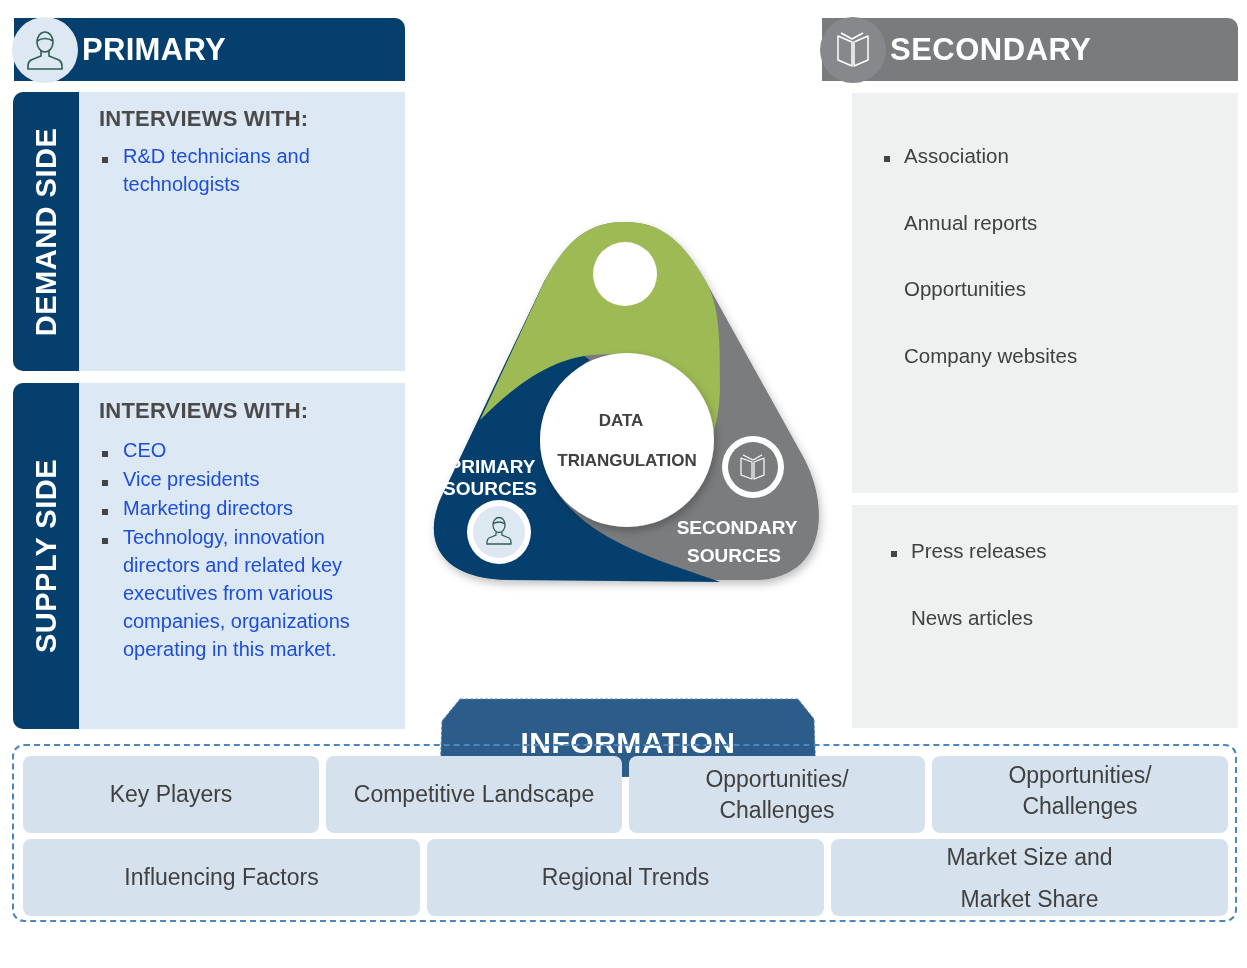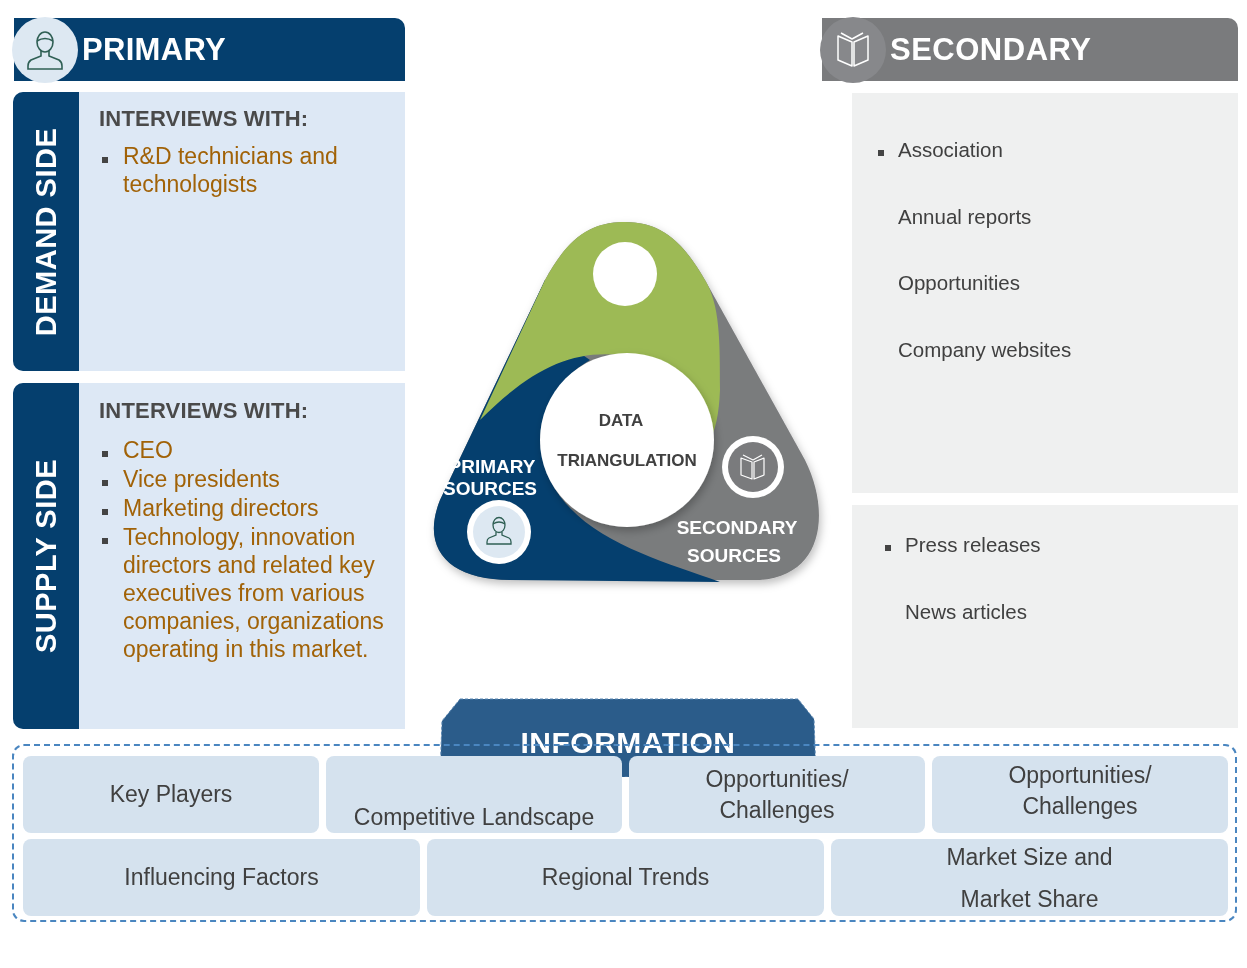--- a/index.html
+++ b/index.html
@@ -26,26 +26,26 @@
                     font-size: 31px; letter-spacing: 0.5px; }
 
   
   .side-panel { left: 13px; width: 392px; background: #dde8f5; border-radius: 10px 0 0 10px; overflow: hidden; }
   .side-panel .tab { position: absolute; left: 0; top: 0; bottom: 0; width: 66px; background: #053f6e; }
   .side-panel .tab span { position: absolute; left: 50%; top: 50%; transform: translate(-50%,-50%) rotate(-90deg);
                     white-space: nowrap; color: #fff; font-weight: bold; font-size: 29px; letter-spacing: 0.5px; }
   .side-panel .content { position: absolute; left: 86px; top: 14px; right: 4px; }
   .side-panel h3 { margin: 0 0 10px 0; font-size: 22px; font-weight: bold; color: #4a4a4a; letter-spacing: 0.2px; }
   .side-panel ul { list-style: none; margin: 0; padding: 0; }
-  .side-panel li { position: relative; padding-left: 24px; font-size: 23px; line-height: 28px; color: #a16207; }
+  .side-panel li { position: relative; padding-left: 24px; font-size: 20px; line-height: 28px; color: #1d4ed8; }
   .side-panel li::before { content: ""; position: absolute; left: 3px; top: 15px; width: 6px; height: 6px; background: #444; }
 
   
   .sec-panel { background: #eff0f0; left: 852px; width: 386px; }
-  .sec-panel ul { list-style: none; margin: 0; padding: 0; position: absolute; }
+  .sec-panel ul { list-style: none; margin: 6px; padding: 0; position: absolute; }
   .sec-panel li { position: relative; font-size: 20.5px; color: #404040; height: 66.5px; }
   .sec-panel li.bullet::before { content: ""; position: absolute; left: -20px; top: 12px; width: 6px; height: 6px; background: #444; }
 
   
   .tri { left: 420px; top: 210px; }
 
   
   .info-tab { left: 440px; top: 697px; width: 376px; height: 80px; }
   .info-tab .label { position: absolute; left: 0; right: 0; top: 29px; text-align: center; color: #fff;
                     font-weight: bold; font-size: 30px; letter-spacing: 0.5px; }
@@ -176,21 +176,21 @@
   <svg width="376" height="80" viewBox="0 0 376 80" style="position:absolute;left:0;top:0;">
     <path d="M20 2 L358 2 L374 22 L376 80 L0 80 L2 24 Z" fill="#2b5c8a" stroke="#5a87b3" stroke-width="1" stroke-dasharray="3 2"></path>
   </svg>
   <div class="label">INFORMATION</div>
 </div>
 
 <div class="abs info-box">
   <div class="cell" style="left:9px;top:10px;width:296px;height:77px;">
     <span>Key Players</span>
   </div>
-  <div class="cell" style="left:312px;top:10px;width:296px;height:77px;box-sizing:border-box;align-items:flex-end;">
+  <div class="cell" style="left:312px;top:10px;width:296px;height:77px;box-sizing:border-box;">
     <span>Competitive Landscape</span>
   </div>
   <div class="cell" style="left:615px;top:10px;width:296px;height:77px;">
     <span style="width:170px;">Opportunities/ Challenges</span>
   </div>
   <div class="cell" style="left:918px;top:10px;width:296px;height:77px;padding-bottom:8px;box-sizing:border-box;">
     <span style="width:170px;">Opportunities/ Challenges</span>
   </div>
   <div class="cell" style="left:9px;top:93px;width:397px;height:77px;">
     <span>Influencing Factors</span>

